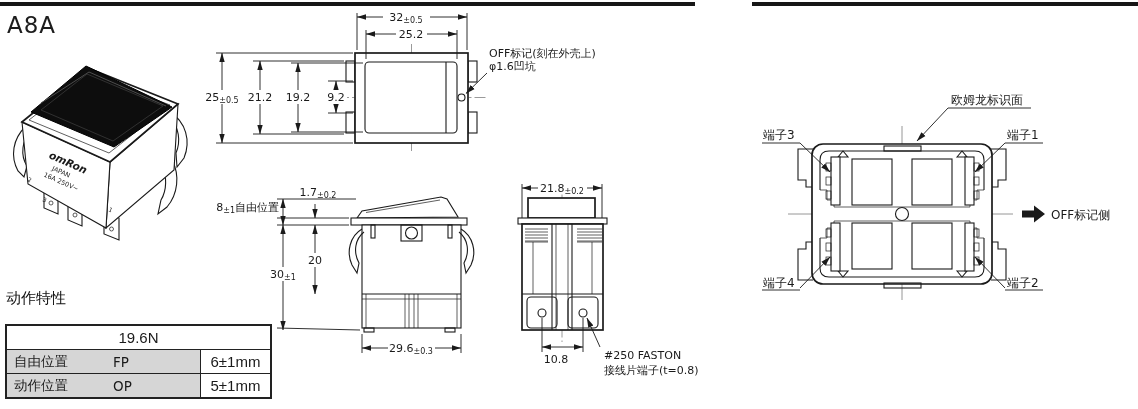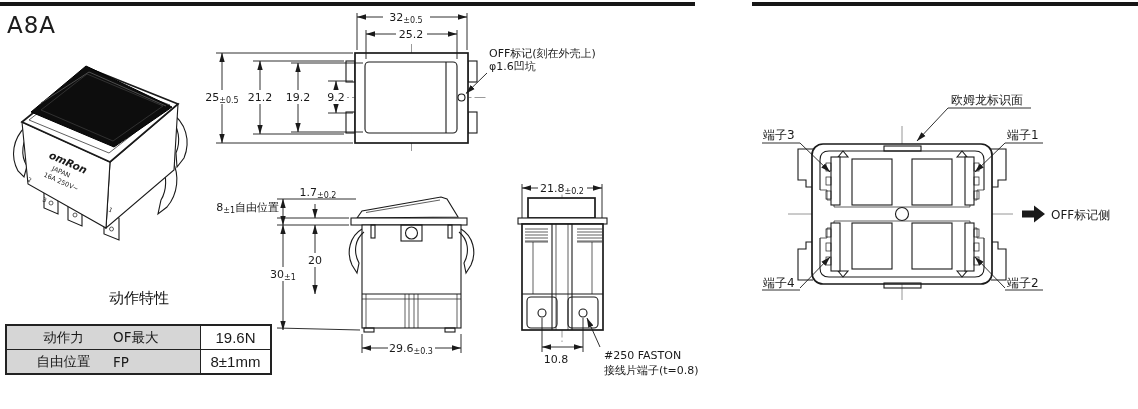--- a/index.html
+++ b/index.html
@@ -1,17 +1,17 @@
 <!DOCTYPE html>
 <html><head>
 <meta charset="utf-8">
 <style>
   html,body{margin:0;padding:0;background:#fff;}
   #page{position:relative;width:1138px;height:409px;background:#fff;overflow:hidden;
-        font-family:"DejaVu Sans","Liberation Sans",sans-serif;color:#1a1a1a;text-align:center;}
+        font-family:"DejaVu Sans","Liberation Sans",sans-serif;color:#1a1a1a;}
   .abs{position:absolute;}
   .rule{position:absolute;top:2px;height:4px;background:#161616;}
   #model{position:absolute;left:7px;top:12px;font-size:23px;letter-spacing:1px;color:#1d1d1d;}
   
   svg{overflow:visible;}
   svg text{font-family:"DejaVu Sans","Liberation Sans",sans-serif;fill:#1a1a1a;}
   .s{stroke:#1a1a1a;fill:none;stroke-width:1.1;}
   .sf{stroke:#1a1a1a;fill:#fff;stroke-width:1.1;}
   .sf2{stroke:#1a1a1a;fill:#fff;stroke-width:1.7;}
   .th{stroke:#1a1a1a;fill:none;stroke-width:0.7;}
@@ -354,29 +354,32 @@
     <g>
       <polygon points="1022,210.5 1034,210.5 1034,205.5 1045,214 1034,222.5 1034,217.5 1022,217.5" fill="#1a1a1a"></polygon>
       <text x="1051" y="219" class="ck2">OFF标记侧</text>
     </g>
   </svg>
 
   <div id="spec">
     <div class="title">动作特性</div>
     <div class="tbl">
       <div class="srow">
-        <div class="c1">
-          <span class="lbl">动作力</span>
-          <span class="code">OF最大</span>
-        </div>
         <div class="c2">19.6N</div>
       </div>
       <div class="srow">
         <div class="c1">
           <span class="lbl">自由位置</span>
           <span class="code">FP</span>
         </div>
-        <div class="c2">8±1mm</div>
+        <div class="c2">6±1mm</div>
+      </div>
+      <div class="srow">
+        <div class="c1">
+          <span class="lbl">动作位置</span>
+          <span class="code">OP</span>
+        </div>
+        <div class="c2">5±1mm</div>
       </div>
     </div>
   </div>
 
 </div>
 
 </body></html>

